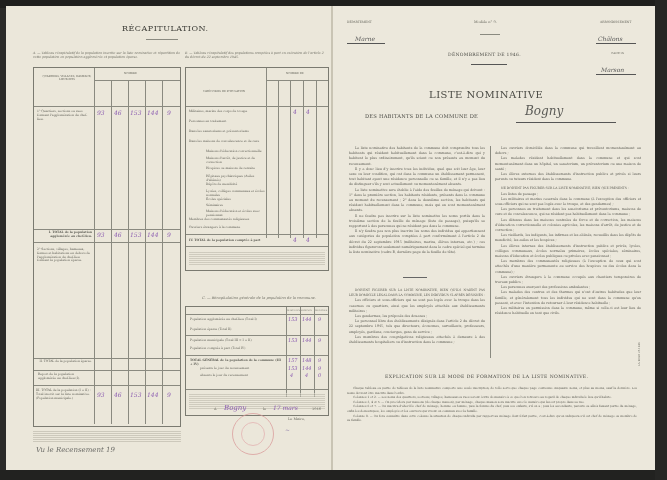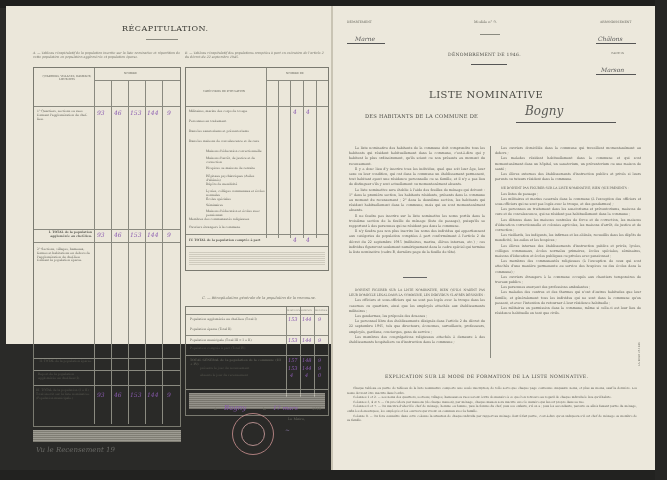--- a/index.html
+++ b/index.html
@@ -1,21 +1,21 @@
 <!DOCTYPE html>
 <html><head>
 <meta charset="utf-8">
 <style>
   *{box-sizing:border-box;margin:0;padding:0;}
   body{width:667px;height:480px;background:#2a2a28;overflow:hidden;font-family:"DejaVu Serif",serif;color:#4a4a44;position:relative;}
   .topbar{position:absolute;left:0;top:0;width:667px;height:8px;background:#1f1f1d;}
   .botbar{position:absolute;left:0;top:470px;width:667px;height:10px;background:#222220;}
   .rightbar{position:absolute;left:655px;top:0;width:12px;height:480px;background:#262624;}
   .page{position:absolute;background:#ebe7da;}
-  .pageL{left:6px;top:6px;width:326px;height:338px;}
+  .pageL{left:6px;top:6px;width:326px;height:464px;}
   .pageR{left:333px;top:6px;width:322px;height:464px;background:#ece8dc;padding-left:33px;}
   .gutter{position:absolute;left:331px;top:6px;width:3px;height:464px;background:#c9c4b4;}
   .abs{position:absolute;}
   .title{font-size:8px;letter-spacing:0.5px;color:#3c3c36;}
   .tiny{font-size:3.2px;line-height:4px;color:#6a6a60;font-style:italic;}
   .micro{font-size:2.6px;line-height:3.4px;color:#6a6a60;}
   .tbl{position:absolute;border:1.5px solid #7a7a70;}
   .vline{position:absolute;width:0.8px;background:#8a8a80;}
   .hline{position:absolute;height:0.8px;background:#8a8a80;}
   .hw{position:absolute;font-family:"DejaVu Serif",serif;font-style:italic;color:#8a5ab0;font-size:6px;}

